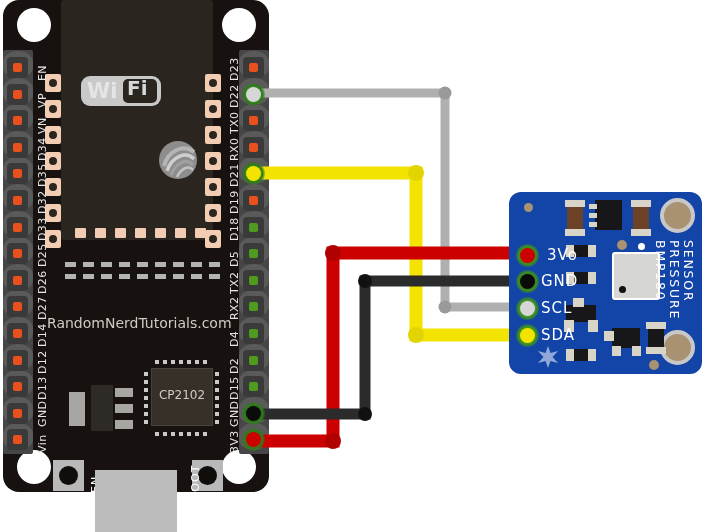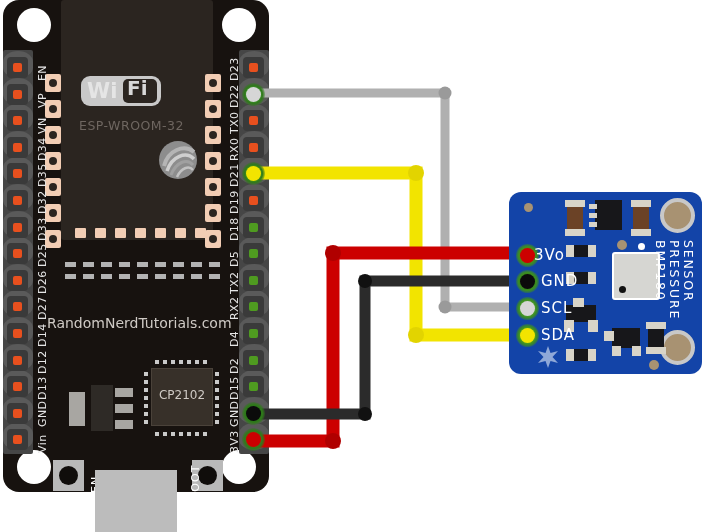--- a/index.html
+++ b/index.html
@@ -333,21 +333,20 @@
       <div class="tab" style="left:80px"></div>
         <div class="tab" style="left:100px"></div>
       <div class="tab" style="left:120px"></div>
     </div>
 
     <div id="wifi-badge"></div>
     <div id="wifi-fi-box"></div>
     <div class="wifi-txt" id="wifi-wi">Wi</div>
     <div class="wifi-txt" id="wifi-fi">Fi</div>
 
-    <div id="module-name">ESP-WROOM-32</div>
 
     <svg id="rf-swirl" viewBox="0 0 40 40">
       <circle cx="20" cy="20" r="19" fill="#8d8d8d"></circle>
       <path d="M6,26 C10,10 26,4 36,12" stroke="#b5b5b5" stroke-width="4" fill="none"></path>
       <path d="M9,31 C14,16 28,11 36,19" stroke="#cfcfcf" stroke-width="3.5" fill="none"></path>
       <path d="M13,35 C18,22 29,18 35,25" stroke="#a0a0a0" stroke-width="3" fill="none"></path>
       <path d="M19,37 C23,28 31,25 35,30" stroke="#c2c2c2" stroke-width="2.5" fill="none"></path>
     </svg>
 
     <div id="dash-grid">
@@ -649,21 +648,21 @@
   <div id="bmp-chip-dot"></div>
 
   <svg id="adafruit-logo" viewBox="0 0 24 24">
     <path d="M12,1 L14.5,8 L22,6 L16.5,12 L22,18 L14.5,16 L12,23 L9.5,16 L2,18 L7.5,12 L2,6 L9.5,8 Z" fill="#8fa8d8"></path>
   </svg>
 
   <div id="sensor-pin-labels">
       <div class="conn" style="position: absolute; left: 516px; top: 244px; width: 23px; height: 23px; background: radial-gradient(circle, rgb(185, 60, 18) 0%, rgb(61, 143, 31) 55%, rgba(61, 143, 31, 0) 80%);">
         <div class="core" style="background: rgb(204, 0, 0);"></div>
       </div>
-      <div class="sensor-pin-label" style="left: 534px; top: 246px;">3Vo</div>
+      <div class="sensor-pin-label" style="left: 547px; top: 246px;">3Vo</div>
       <div class="conn" style="position: absolute; left: 516px; top: 270px; width: 23px; height: 23px; background: radial-gradient(circle, rgb(15, 79, 18) 0%, rgb(61, 143, 31) 55%, rgba(61, 143, 31, 0) 80%);">
         <div class="core" style="background: rgb(11, 11, 11);"></div>
       </div>
       <div class="sensor-pin-label" style="left: 541px; top: 272px;">GND</div>
       <div class="conn" style="position: absolute; left: 516px; top: 297px; width: 23px; height: 23px; background: radial-gradient(circle, rgb(127, 209, 127) 0%, rgb(61, 143, 31) 55%, rgba(61, 143, 31, 0) 80%);">
         <div class="core" style="background: rgb(214, 214, 214);"></div>
       </div>
       <div class="sensor-pin-label" style="left: 541px; top: 299px;">SCL</div>
       <div class="conn" style="position: absolute; left: 516px; top: 324px; width: 23px; height: 23px; background: radial-gradient(circle, rgb(158, 224, 42) 0%, rgb(61, 143, 31) 55%, rgba(61, 143, 31, 0) 80%);">
         <div class="core" style="background: rgb(242, 228, 0);"></div>

